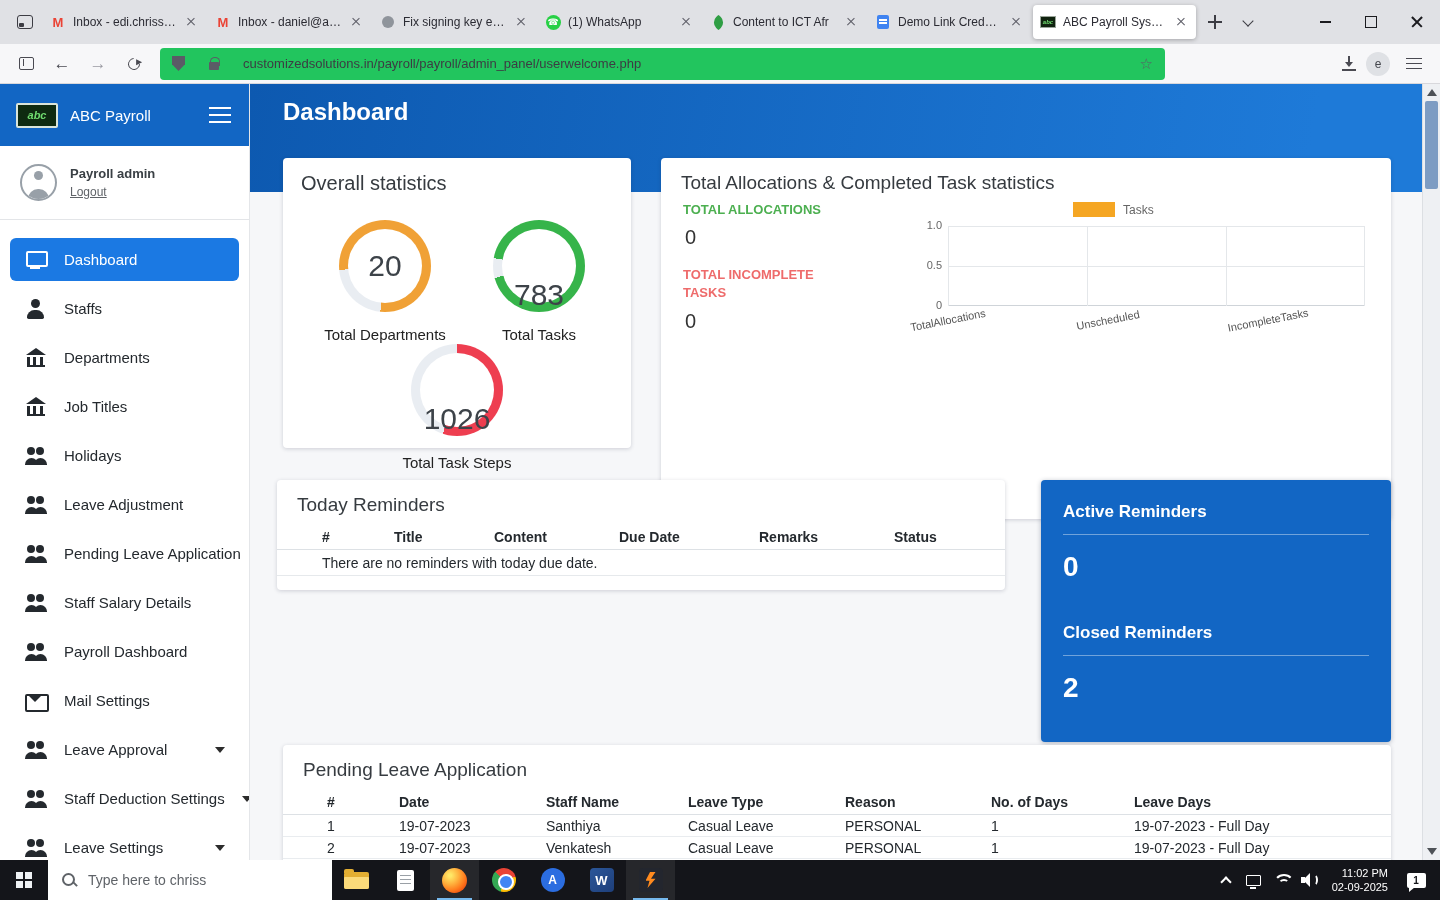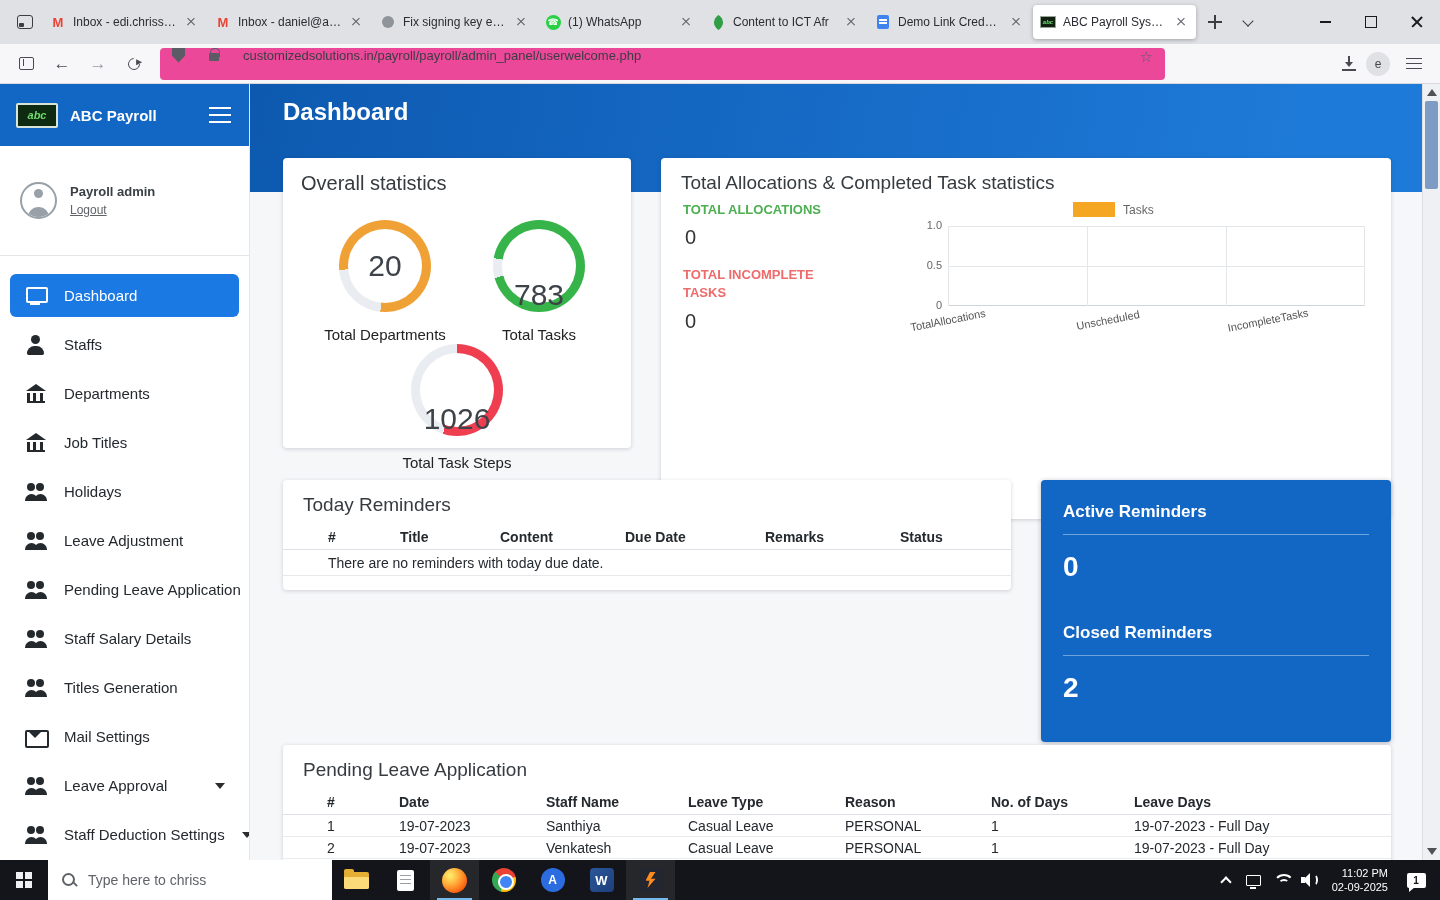--- a/index.html
+++ b/index.html
@@ -44,21 +44,21 @@
 
   
   .navbar{position:absolute;top:44px;left:0;width:1440px;height:40px;background:#f7f7f9;border-bottom:1px solid #d8d8dc;display:flex;align-items:center}
   .nav-btn{width:32px;height:32px;margin-left:4px;display:flex;align-items:center;justify-content:center;color:#4a4a52;font-size:17px;border-radius:4px;flex:0 0 32px}
   .nav-btn.first{margin-left:10px}
   .icon-libbox{width:15px;height:13px;border:1.6px solid #4a4a52;border-radius:2px;position:relative}
   .icon-libbox::after{content:"";position:absolute;left:3px;top:1px;width:1.6px;height:7px;background:#4a4a52}
   .fwd{color:#9a9aa2}
   .icon-reload{width:12px;height:12px;border:1.8px solid #4a4a52;border-radius:50%;border-top-color:transparent;transform:rotate(40deg);position:relative}
   .icon-reload::after{content:"";position:absolute;top:-5px;right:-2px;border:3.5px solid transparent;border-bottom:6px solid #4a4a52;transform:rotate(50deg)}
-  .urlbar{position:relative;margin-left:10px;width:1005px;height:32px;background:#ec4899;border-radius:4px;display:flex;padding:0 12px;gap:24px}
+  .urlbar{position:relative;margin-left:10px;width:1005px;height:32px;background:#22c55e;border-radius:4px;display:flex;align-items:center;padding:0 12px;gap:24px}
   .icon-shield{width:13px;height:15px;background:#5b5b66;clip-path:polygon(0 0,100% 0,100% 55%,50% 100%,0 55%)}
   .icon-lock{width:10px;height:8px;background:#5b5b66;border-radius:1px;position:relative;margin-top:5px}
   .icon-lock::before{content:"";position:absolute;left:1px;top:-5px;width:8px;height:8px;border:1.6px solid #5b5b66;border-radius:50% 50% 0 0;border-bottom:0}
   .url-text{font-size:13px;color:#3c3c43;white-space:nowrap;overflow:hidden}
   .icon-star{margin-left:auto;color:#5b5b66;font-size:15px}
   .icon-star::before{content:"\2606"}
   .nav-right{margin-left:auto;display:flex;align-items:center;margin-right:12px;gap:10px}
   .icon-download{position:relative;width:14px;height:15px}
   .icon-download::before{content:"";position:absolute;left:6px;top:0;width:2px;height:7px;background:#4a4a52}
   .icon-download::after{content:"";position:absolute;left:2.5px;top:6px;border:4.5px solid transparent;border-top:5.5px solid #4a4a52}
@@ -67,24 +67,24 @@
   .icon-hamb{width:16px;height:1.8px;background:#4a4a52;box-shadow:0 5px 0 #4a4a52,0 -5px 0 #4a4a52}
   .hamb-wrap{display:flex;align-items:center;justify-content:center;width:28px;height:28px}
 
   
   .app{position:absolute;top:84px;left:0;width:1440px;height:776px;display:flex}
 
   
   .sidebar{width:250px;flex:0 0 250px;height:100%;background:#fff;overflow:hidden;border-right:1px solid #e4e6e9}
   .sb-header{height:62px;background:#1266c4;display:flex;align-items:center;padding:0 16px}
   .sb-logo{width:42px;height:25px;background:#0e2a10;border:2px solid #d9e4d9;border-radius:2px;color:#6fdc6f;font-size:11px;font-weight:bold;font-style:italic;display:flex;align-items:center;justify-content:center}
-  .sb-title{color:#fff;font-size:15px;font-weight:bold;margin-left:12px}
+  .sb-title{color:#fff;font-size:15px;font-weight:normal;margin-left:12px}
   .sb-hamb{margin-left:auto;width:26px;height:22px;display:flex;align-items:center;justify-content:center}
   .icon-hamb-w{width:22px;height:2.6px;background:#fff;box-shadow:0 7px 0 #fff,0 -7px 0 #fff}
-  .user-box{display:flex;align-items:center;gap:13px;padding:36px 20px;border-bottom:1px solid #e3e5e8}
+  .user-box{display:flex;align-items:center;gap:13px;padding:18px 20px;border-bottom:1px solid #e3e5e8}
   .avatar{width:37px;height:37px;border-radius:50%;border:2px solid #98a0a8;position:relative;overflow:hidden;flex:0 0 37px}
   .avatar::before{content:"";position:absolute;top:5px;left:12px;width:9px;height:9px;border-radius:50%;background:#98a0a8}
   .avatar::after{content:"";position:absolute;bottom:-2px;left:6px;width:21px;height:12px;border-radius:10px 10px 0 0;background:#98a0a8}
   .user-name{font-size:13px;font-weight:bold;color:#3a4045}
   .logout{font-size:12px;color:#5f6368;text-decoration:underline;margin-top:4px;display:inline-block}
   .nav-menu{padding-top:18px}
   .nav-item{display:flex;align-items:center;height:43px;margin:0 10px 6px;padding:0 14px 0 15px;border-radius:6px;color:#24292e;font-size:15px;gap:17px}
   .nav-item.active{background:#1b79e3;color:#fff}
   .nav-label{white-space:nowrap}
   .mi{position:relative;width:22px;height:20px;flex:0 0 22px}
@@ -125,21 +125,21 @@
   .swatch{width:42px;height:15px;background:#f5a623}
   .plot{position:absolute;left:287px;top:68px;width:417px;height:80px}
   .glh{position:absolute;left:0;width:100%;height:1px;background:#e4e7ea}
   .glh.b{background:#cfd4d9}
   .glv{position:absolute;top:0;width:1px;height:100%;background:#e4e7ea}
   .ylab{position:absolute;width:34px;text-align:right;font-size:11px;color:#666;left:247px}
   .y1{top:61px}.y2{top:101px}.y3{top:141px}
   .xlab{position:absolute;top:156px;width:150px;text-align:center;font-size:11px;color:#555;transform:rotate(-11deg)}
   .x1{left:212px}.x2{left:372px}.x3{left:532px}
 
-  .card-today{left:33px;top:396px;width:728px;height:110px}
+  .card-today{left:27px;top:396px;width:728px;height:110px}
   .tbl-head,.tbl-row{display:grid;align-items:center;font-size:14px;color:#24292e}
   .today-grid{grid-template-columns:72px 100px 125px 140px 135px 1fr;padding-left:45px}
   .card-today .tbl-head{height:26px;margin-top:8px;font-weight:bold;border-bottom:1px solid #dde1e5}
   .today-empty{padding-left:45px;height:26px;display:flex;align-items:center;font-size:14px;color:#24292e;border-bottom:1px solid #e6e9ec}
 
   .card-active{left:791px;top:396px;width:350px;height:262px;background:#1266c4;color:#fff;padding:22px 22px 0;box-shadow:0 1px 5px rgba(20,30,60,.3)}
   .ar-title{font-size:17px;font-weight:bold}
   .ar-divider{height:1px;background:rgba(255,255,255,.4);margin:12px 0 16px}
   .ar-value{font-size:28px;font-weight:bold}
   .ar-block2{margin-top:40px}
@@ -344,21 +344,21 @@
         <div class="nav-item" data-interactable="true">
           <span class="mi mi-people" data-interactable="false"></span>
           <span class="nav-label" data-interactable="false">Pending Leave Application</span>
         </div>
         <div class="nav-item" data-interactable="true">
           <span class="mi mi-people" data-interactable="false"></span>
           <span class="nav-label" data-interactable="false">Staff Salary Details</span>
         </div>
         <div class="nav-item" data-interactable="true">
           <span class="mi mi-people" data-interactable="false"></span>
-          <span class="nav-label" data-interactable="false">Titles Generation</span>
+          <span class="nav-label" data-interactable="false">Payroll Dashboard</span>
         </div>
         <div class="nav-item" data-interactable="true">
           <span class="mi mi-mail" data-interactable="false"></span>
           <span class="nav-label" data-interactable="false">Mail Settings</span>
         </div>
         <div class="nav-item" data-interactable="true">
           <span class="mi mi-people" data-interactable="false"></span>
           <span class="nav-label" data-interactable="false">Leave Approval</span>
           <span class="caret-sb" data-interactable="false"></span>
         </div>

